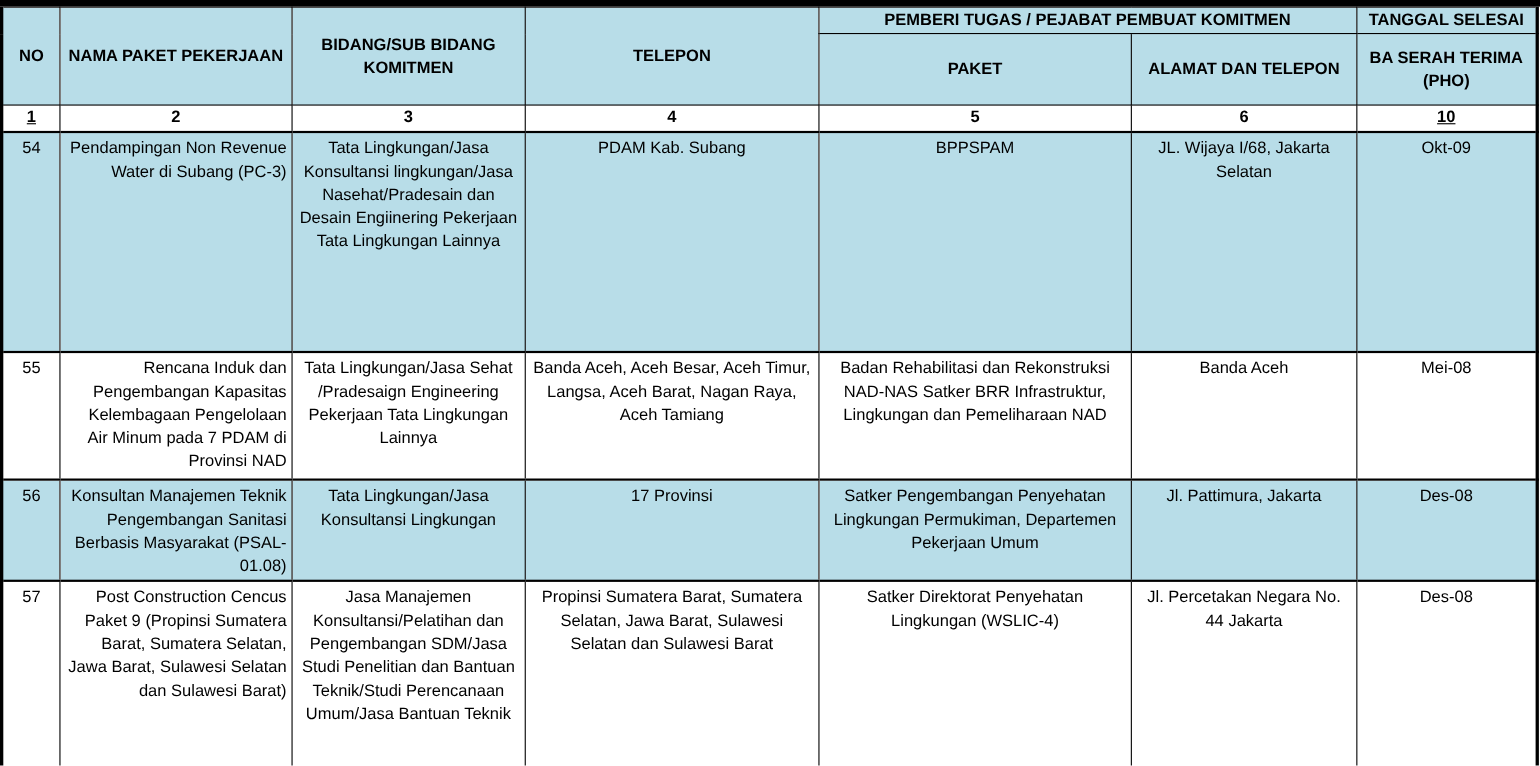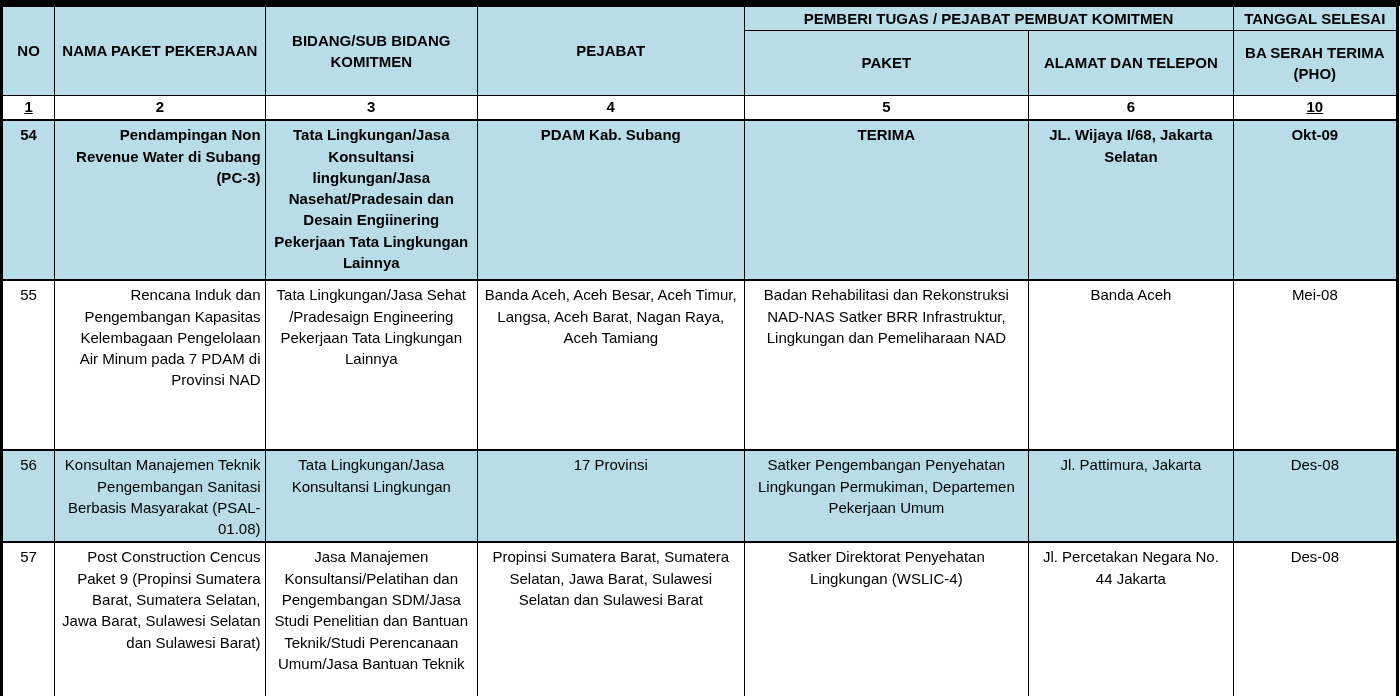--- a/index.html
+++ b/index.html
@@ -49,22 +49,22 @@
   }
   tr.numrow td .ul { text-decoration: underline; }
   tbody.data td {
     vertical-align: top;
     text-align: center;
     border-top-width: 2px;
     padding-top: 3px;
   }
   tbody.data td.left { text-align: right; }
   tbody.data tr.blue td { background: #b8dde8; }
-  tr.r54 { height: 160px; font-weight: bold; }
-  tr.r55 { height: 170px; }
+  tr.r54 { height: 200px; }
+  tr.r55 { height: 116px; }
   tr.r56 { height: 92px; }
   tr.r57 { height: 182px; margin-top: 27px; }
 </style>
 </head>
 <body>
 
 <div class="topbar"></div>
 
 <table class="doc">
   <colgroup>
@@ -74,21 +74,21 @@
     <col style="width:266px">
     <col style="width:284px">
     <col style="width:204px">
     <col style="width:164px">
   </colgroup>
   <thead>
     <tr class="hdr-top">
       <th rowspan="2">NO</th>
       <th rowspan="2">NAMA PAKET PEKERJAAN</th>
       <th rowspan="2">BIDANG/SUB BIDANG KOMITMEN</th>
-      <th rowspan="2">PEJABAT</th>
+      <th rowspan="2">TELEPON</th>
       <th colspan="2">PEMBERI TUGAS / PEJABAT PEMBUAT KOMITMEN</th>
       <th>TANGGAL SELESAI</th>
     </tr>
     <tr class="hdr-main">
       <th>PAKET</th>
       <th>ALAMAT DAN TELEPON</th>
       <th>BA SERAH TERIMA (PHO)</th>
     </tr>
     <tr class="numrow">
       <td><span class="ul">1</span></td>
@@ -99,21 +99,21 @@
       <td>6</td>
       <td><span class="ul">10</span></td>
     </tr>
   </thead>
   <tbody class="data">
     <tr class="r54 blue">
       <td>54</td>
       <td class="left">Pendampingan Non Revenue Water di Subang (PC-3)</td>
       <td>Tata Lingkungan/Jasa Konsultansi lingkungan/Jasa Nasehat/Pradesain dan Desain Engiinering Pekerjaan Tata Lingkungan Lainnya</td>
       <td>PDAM Kab. Subang</td>
-      <td>TERIMA</td>
+      <td>BPPSPAM</td>
       <td>JL. Wijaya I/68, Jakarta Selatan</td>
       <td>Okt-09</td>
     </tr>
     <tr class="r55">
       <td>55</td>
       <td class="left">Rencana Induk dan Pengembangan Kapasitas Kelembagaan Pengelolaan Air Minum pada 7 PDAM  di Provinsi NAD</td>
       <td>Tata Lingkungan/Jasa Sehat /Pradesaign Engineering Pekerjaan Tata Lingkungan Lainnya</td>
       <td>Banda Aceh, Aceh Besar, Aceh Timur, Langsa, Aceh Barat, Nagan Raya, Aceh Tamiang</td>
       <td>Badan Rehabilitasi dan Rekonstruksi NAD-NAS Satker BRR Infrastruktur, Lingkungan dan Pemeliharaan NAD</td>
       <td>Banda Aceh</td>

